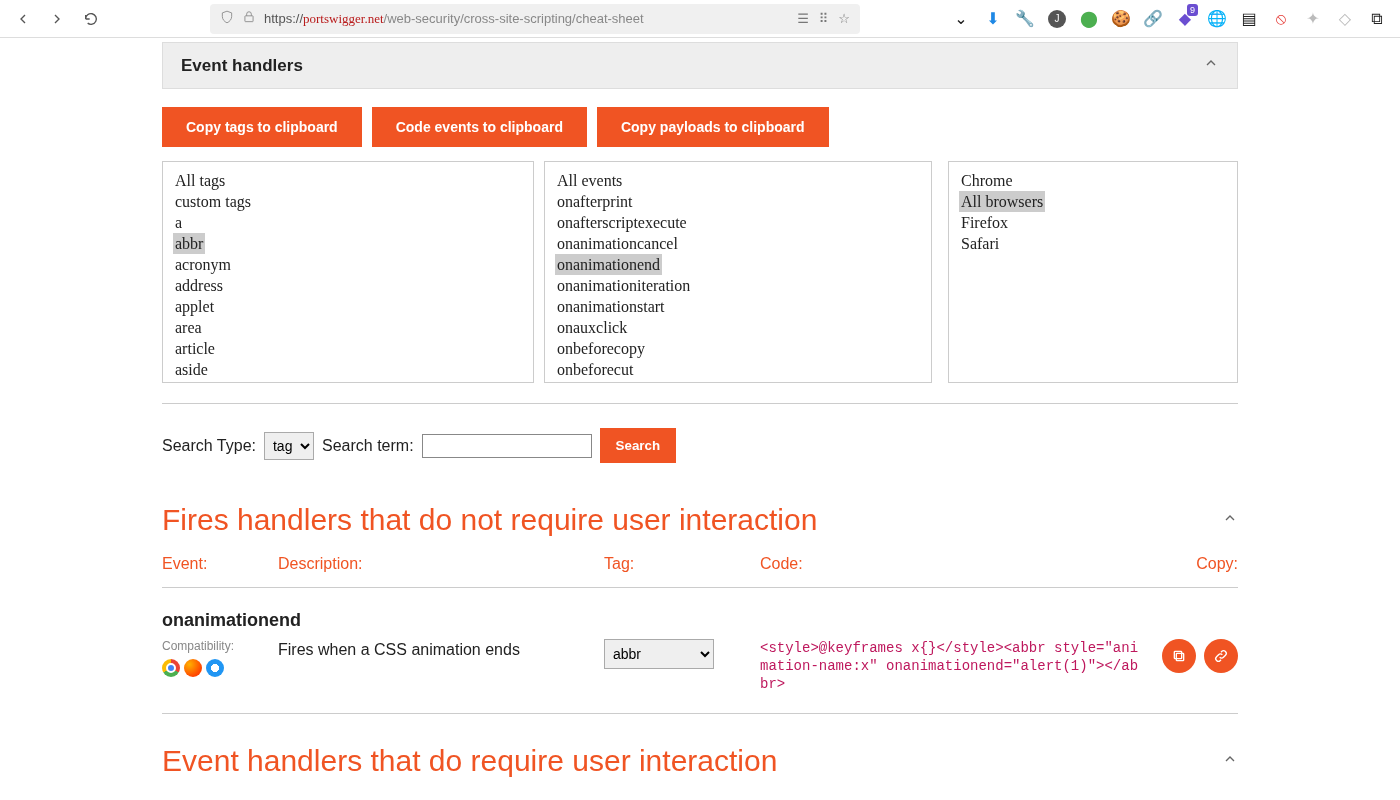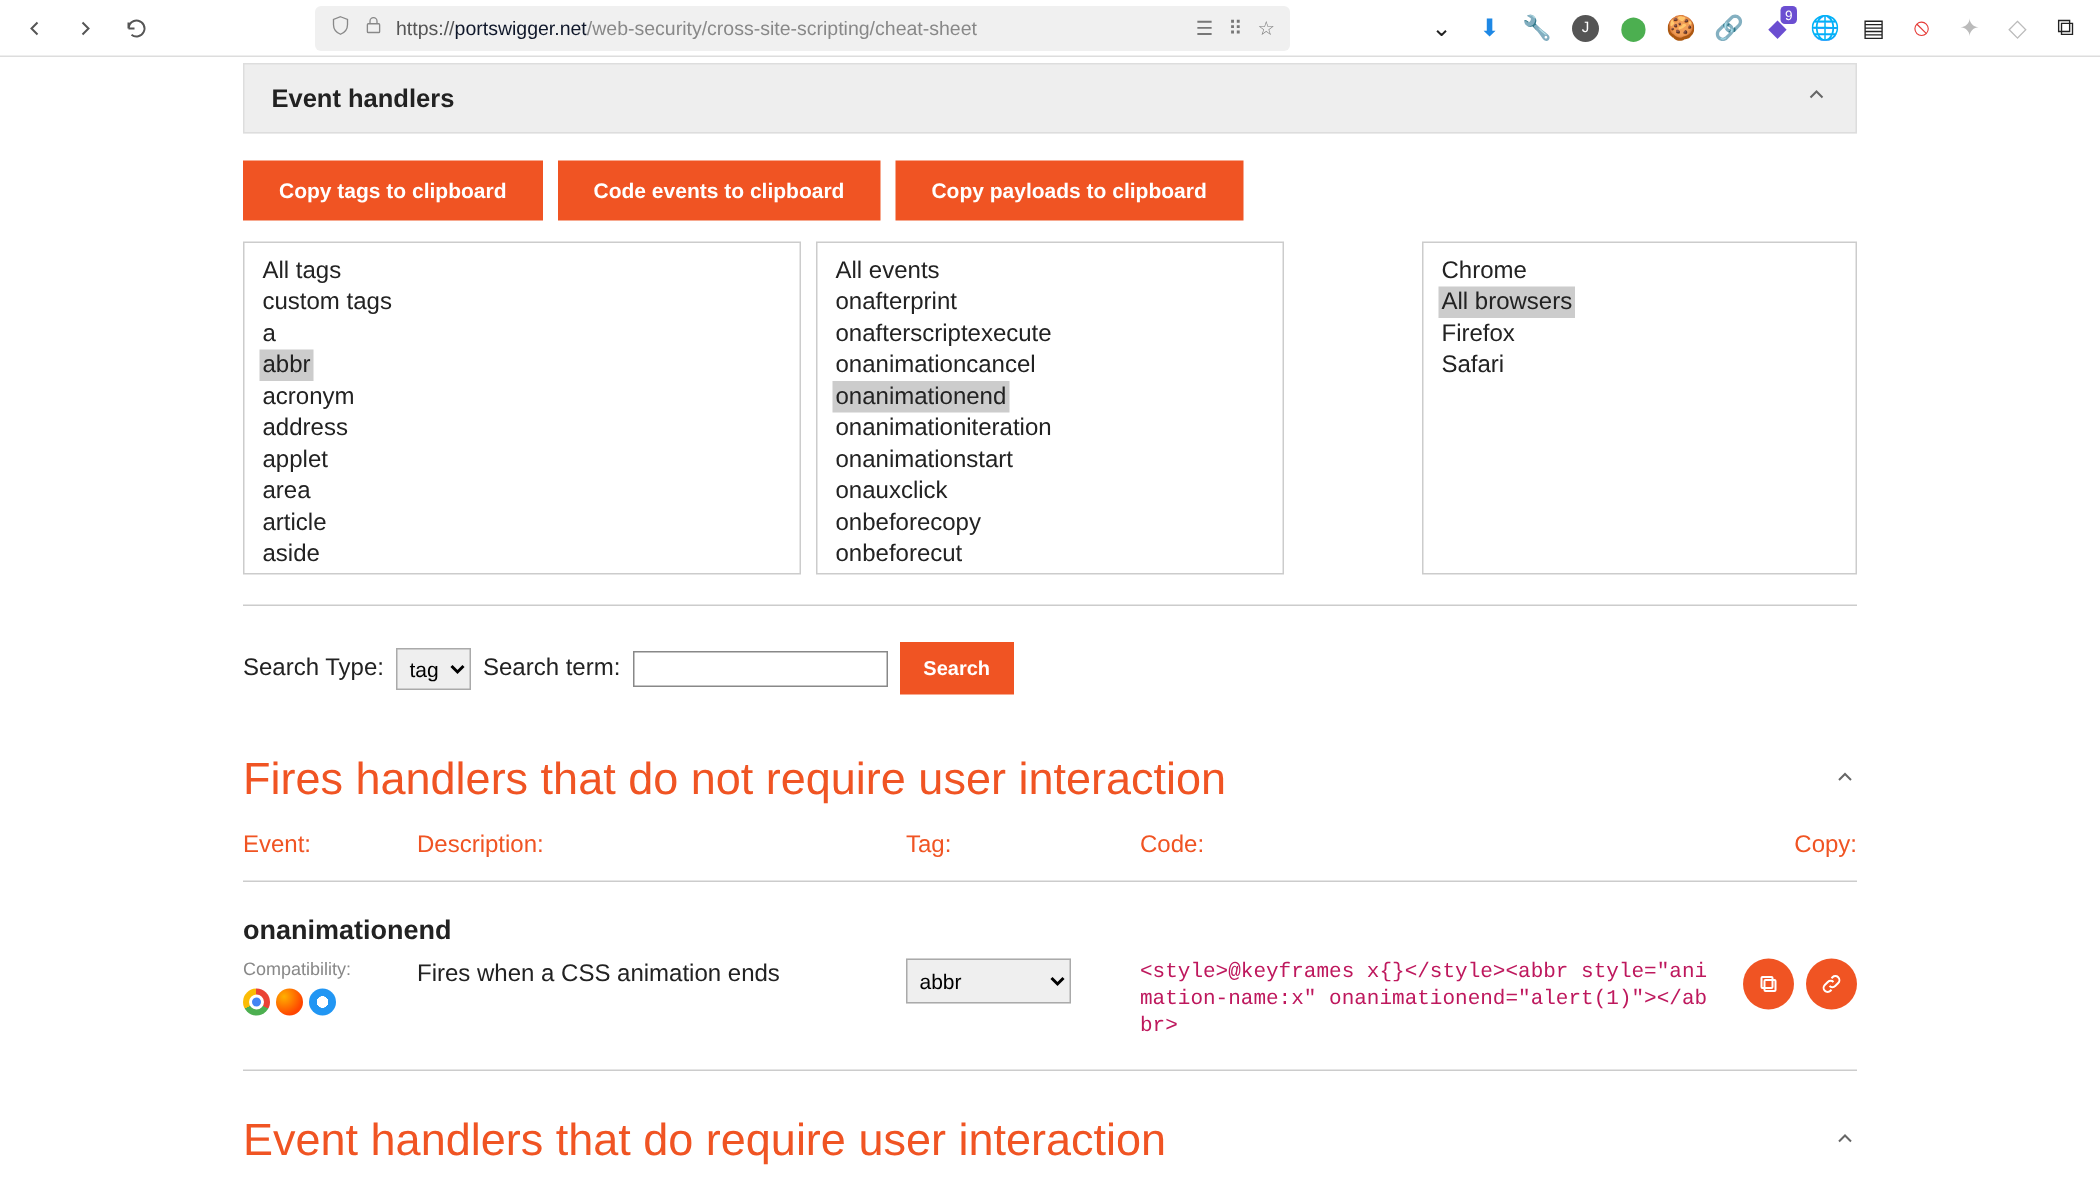--- a/index.html
+++ b/index.html
@@ -2,41 +2,41 @@
 <html><head>
 <meta charset="utf-8">
 <style>
 * { box-sizing: border-box; margin: 0; padding: 0; }
 body { font-family: Arial, Helvetica, sans-serif; font-size: 14px; color: #222; background: #fff; }
 .browser-chrome { height: 38px; border-bottom: 1px solid #ddd; display: flex; align-items: center; padding: 0 8px; gap: 4px; }
 .nav-btn { width: 30px; height: 28px; display:flex; align-items:center; justify-content:center; cursor:pointer; color:#555; }
 .nav-btn svg { width:16px; height:16px; }
 .url-bar { flex: 0 0 650px; height: 30px; background: #f0f0f0; border-radius: 4px; margin-left: 100px; display:flex; align-items:center; padding: 0 10px; gap:8px; color:#555; font-size:13px; }
 .url-bar .secure { color:#777; }
-.url-host { color:#0f172a; }
+.url-host { color:#b91c1c;font-family:Liberation Serif, serif; }
 .url-path { color:#888; }
 .url-icons-right { margin-left:auto; display:flex; gap:10px; color:#777; }
 .toolbar-icons { margin-left:auto; display:flex; gap:14px; align-items:center; padding-right:6px; }
 .toolbar-icons .ticon { width:18px; height:18px; display:flex; align-items:center; justify-content:center; font-size:16px; }
 .badge-wrap { position:relative; }
 .badge-num { position:absolute; top:-6px; right:-4px; background:#6b4ed1; color:#fff; font-size:9px; padding:0 3px; border-radius:3px; line-height:12px; }
 
 .content { max-width: 1100px; margin: 0 auto; padding: 0 12px; }
 .section-bar { background:#eee; border:1px solid #ddd; padding: 12px 18px; font-weight:bold; font-size:17px; display:flex; align-items:center; margin-top:4px; }
 .section-bar .chev { margin-left:auto; color:#666; cursor:pointer; }
 
 .copy-buttons { display:flex; gap:10px; padding: 18px 0 14px 0; }
 .orange-btn { background:#f05423; color:#fff; border:none; padding:12px 24px; font-weight:bold; font-size:14px; cursor:pointer; }
 
 .lists { display:flex; gap:10px; }
 .list-box { border:1px solid #ccc; padding:8px 10px; height:222px; overflow:hidden; font-size:16px; line-height:21px; }
 .list-box.tags { width:372px; }
-.list-box.events { width:312px; }
+.list-box.events { width:388px; }
 .list-box.browsers { width:290px; margin-left:auto; }
-.list-item { cursor:pointer; display:inline-block; padding:0 2px; }
+.list-item { cursor:pointer; display:inline-block; padding:0 2px;font-family:Liberation Serif, serif; }
 .list-item.selected { background:#ccc; }
 .list-row { }
 
 .hr { border-top:1px solid #ccc; margin:20px 0; }
 
 .search-row { display:flex; align-items:center; gap:8px; padding: 4px 0 10px 0; font-size:16px; }
 .search-row select { height:28px; font-size:14px; padding:2px 4px; border:1px solid #aaa; }
 .search-row input[type=text] { height:24px; width:170px; border:1px solid #888; padding:2px 4px; }
 .search-btn { background:#f05423; color:#fff; border:none; padding:10px 16px; font-weight:bold; cursor:pointer; }
 

